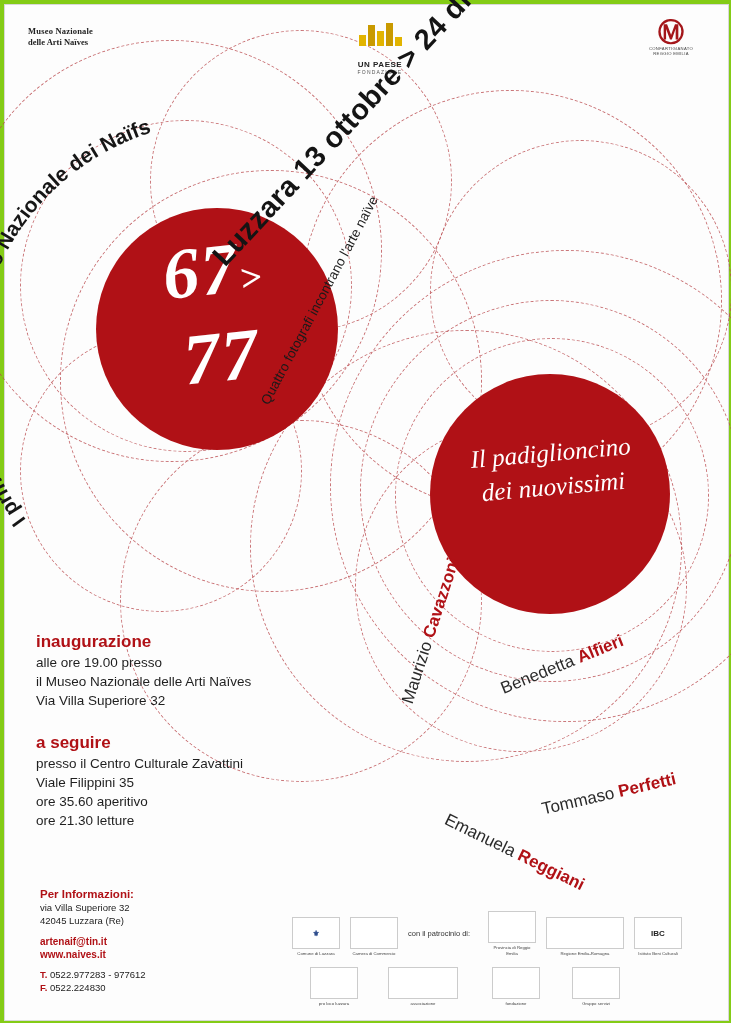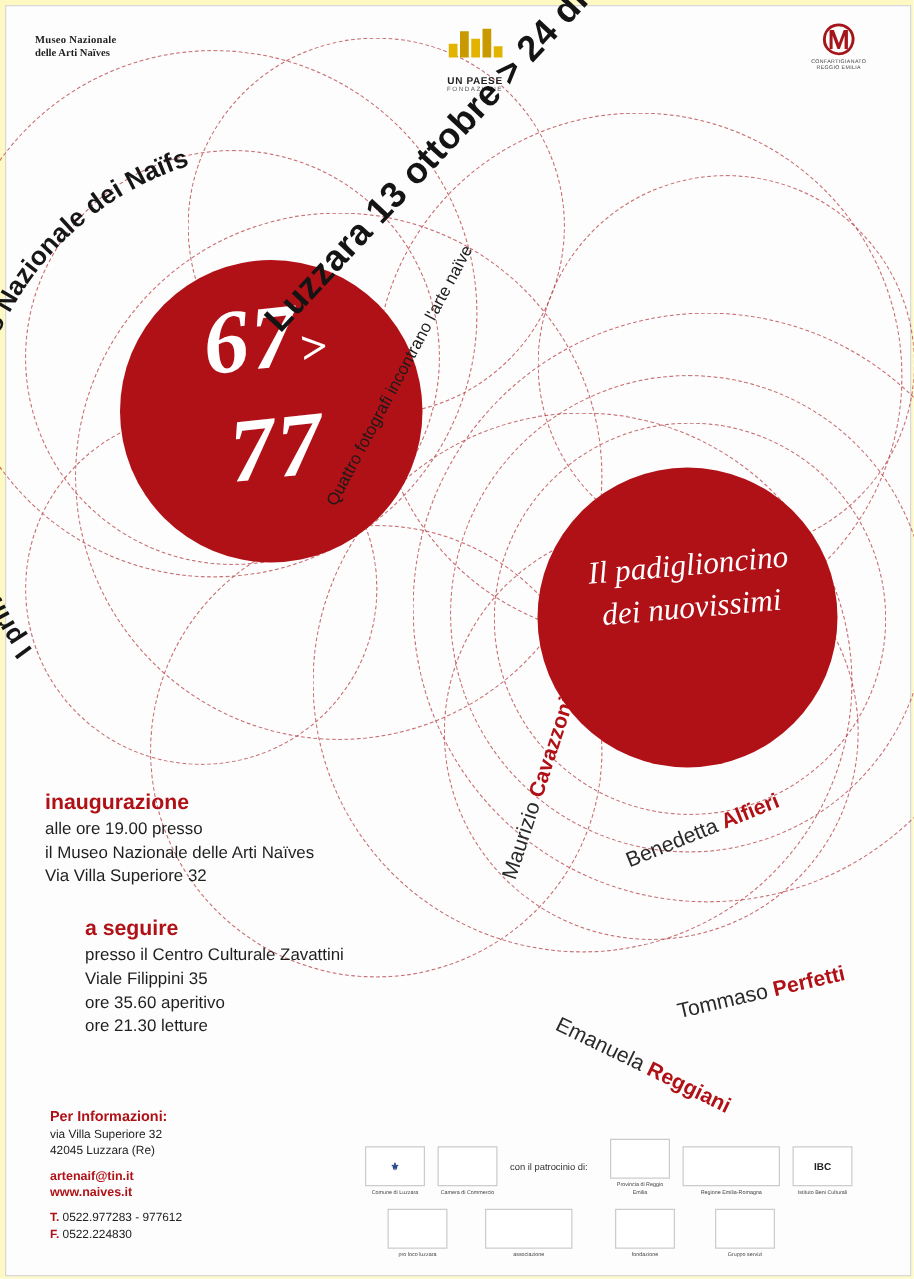--- a/index.html
+++ b/index.html
@@ -1,19 +1,19 @@
 <!DOCTYPE html>
 <html><head>
 <meta charset="utf-8">
 <style>
   html,body{margin:0;padding:0;background:#ffffff;}
   body{width:731px;height:1023px;position:relative;overflow:hidden;
        font-family:"Liberation Sans", sans-serif;color:#1a1a1a;}
 
-  .poster{position:absolute;inset:0;background:#fef9c3;}
+  .poster{position:absolute;inset:0;background:#84cc16;}
   .frame{position:absolute;left:4px;top:4px;width:723px;height:1015px;border:1px solid #d8d8d8;background:#fdfdfd;}
 
   
   .deco{position:absolute;inset:0;pointer-events:none;}
   .circ{position:absolute;border:1px dashed #b9474b;border-radius:50%;opacity:.75;}
 
   
   .logo-museo{position:absolute;left:28px;top:26px;width:110px;}
   .logo-museo .l1{font-family:"Liberation Serif",serif;font-size:8.5px;font-weight:bold;letter-spacing:.2px;color:#222;line-height:1.25;}
   .logo-museo .l2{font-family:"Liberation Serif",serif;font-size:8.5px;font-weight:bold;color:#222;line-height:1.25;}
@@ -59,21 +59,21 @@
   .pname b{color:#b01116;font-weight:bold;}
   .p-cav{left:398px;top:700px;transform:rotate(-72deg);transform-origin:0 0;}
   .p-alf{left:498px;top:680px;transform:rotate(-22deg);transform-origin:0 0;}
   .p-per{left:540px;top:800px;transform:rotate(-13deg);transform-origin:0 0;}
   .p-reg{left:450px;top:810px;transform:rotate(26deg);transform-origin:0 0;}
 
   
   .info{position:absolute;left:36px;top:632px;width:300px;}
   .info h3{margin:0;font-size:17px;color:#b01116;font-weight:bold;}
   .info p{margin:2px 0 0 0;font-size:13.5px;line-height:17px;color:#1f1f1f;}
-  .info .blk2{margin-top:24px;margin-left:32px;}
+  .info .blk2{margin-top:24px;}
 
   .contact{position:absolute;left:40px;top:888px;width:260px;}
   .contact h4{margin:0 0 2px 0;font-size:11.5px;color:#b01116;font-weight:bold;}
   .contact p{margin:0;font-size:9.5px;line-height:12.5px;color:#222;}
   .contact .web{margin-top:8px;font-size:10px;font-weight:bold;color:#b01116;line-height:13px;}
   .contact .tel{margin-top:8px;font-size:9.5px;line-height:12.5px;color:#222;}
   .contact .tel b{color:#b01116;}
 
   
   .sponsors{position:absolute;left:292px;bottom:16px;width:420px;height:96px;}

